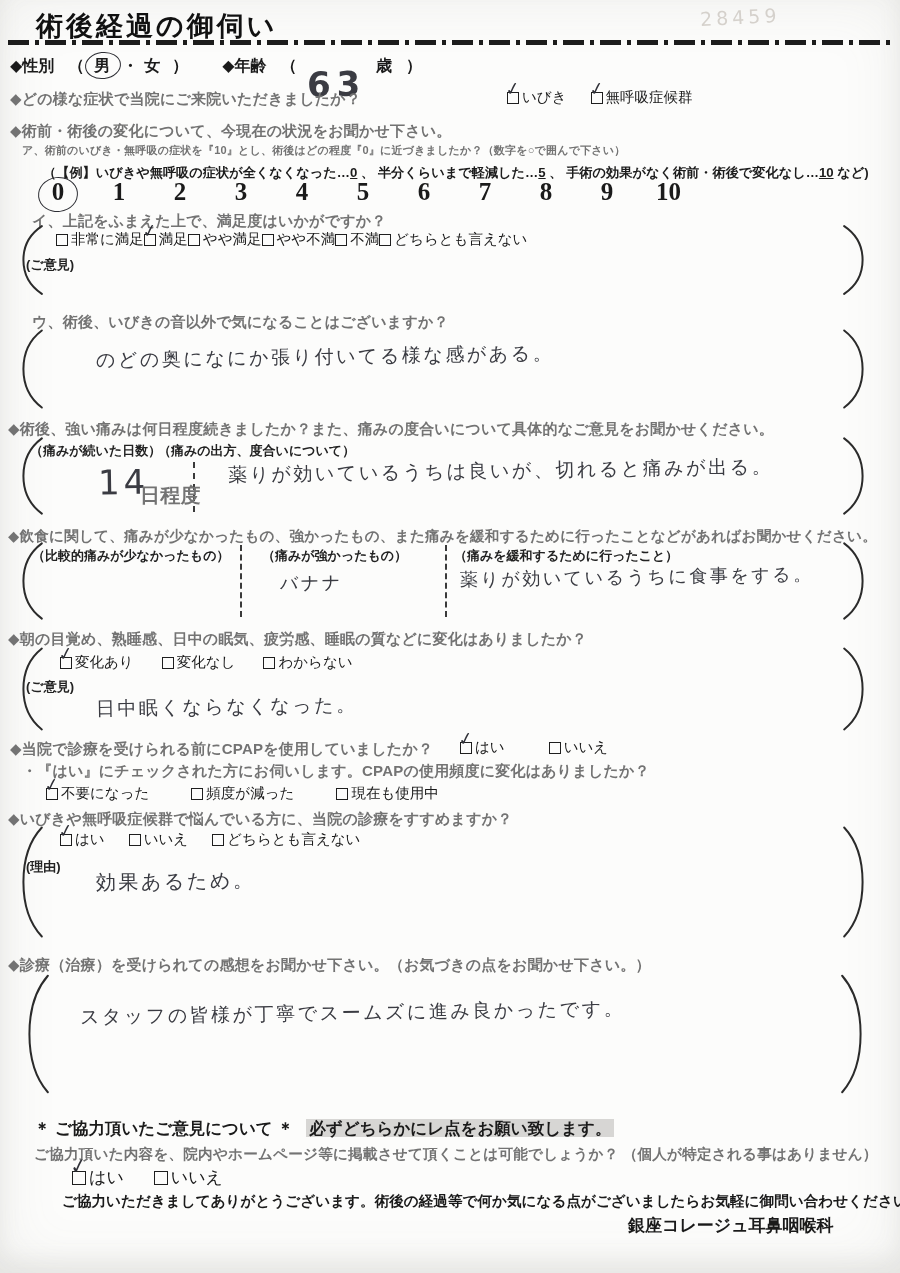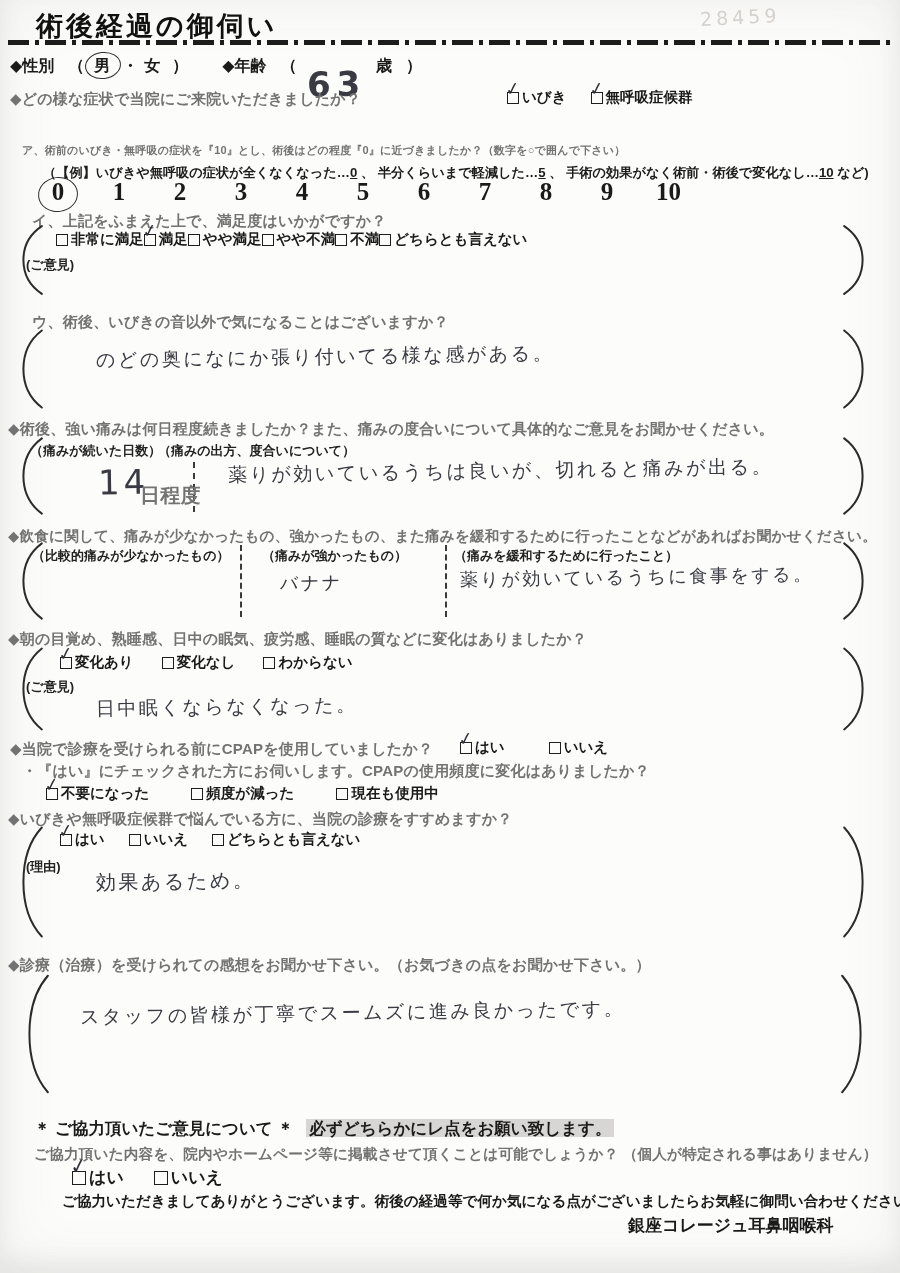--- a/index.html
+++ b/index.html
@@ -38,21 +38,21 @@
   }
 
   
   .cb { position:relative; display:inline-flex; align-items:center; gap:3px; white-space:nowrap; }
   .cb .bx { width:12px; height:12px; border:1.6px solid #1e1e1e; display:inline-block; flex:none; }
   .cb .mk {
     display:none; position:absolute; left:-2px; top:-10px; font-size:18px;
     color:#303138; transform:rotate(-10deg); font-weight:400;
   }
   .cb.checked .mk { display:block; }
-  .cb .lb { font-weight:700; font-size:14.5px; }
+  .cb .lb { font-weight:400; font-size:14.5px; }
   .cb-lg .bx { width:14px; height:14px; }
   .cb-lg .lb { font-size:17px; }
   .cb-lg .mk { font-size:21px; top:-12px; }
 
   .opt-row { display:flex; align-items:center; }
 
   
   .abox { position:absolute; }
   .paren { position:absolute; top:0; height:100%; width:26px; }
   .paren.pl { left:0; }
@@ -106,20 +106,21 @@
       <i class="mk">✓</i>
       <b class="lb">いびき</b>
     </span>
     <span class="cb checked">
       <i class="bx"></i>
       <i class="mk">✓</i>
       <b class="lb">無呼吸症候群</b>
     </span>
   </div>
 
+  <div class="abs q" style="left:10px; top:122px;">◆術前・術後の変化について、今現在の状況をお聞かせ下さい。</div>
   <div class="abs q" style="left:22px; top:143px; font-size:11px;">ア、術前のいびき・無呼吸の症状を『10』とし、術後はどの程度『0』に近づきましたか？（数字を○で囲んで下さい）</div>
   <div class="abs q-sm" style="left:22px; top:164px;margin-left:21px;">
     <span>（【例】いびきや無呼吸の症状が全くなくなった…</span><span class="ul">0</span><span> 、 半分くらいまで軽減した…</span><span class="ul">5</span><span> 、 手術の効果がなく術前・術後で変化なし…</span><span class="ul">10</span><span> など)</span>
   </div>
   <div class="abs scale-row" style="left:46px; top:178px;">
     <span class="num">
       <span>0</span>
       <span class="circle-ink" style="left:-8px; top:-1px; width:40px; height:35px;"></span>
     </span>
     <span class="num">1</span>

